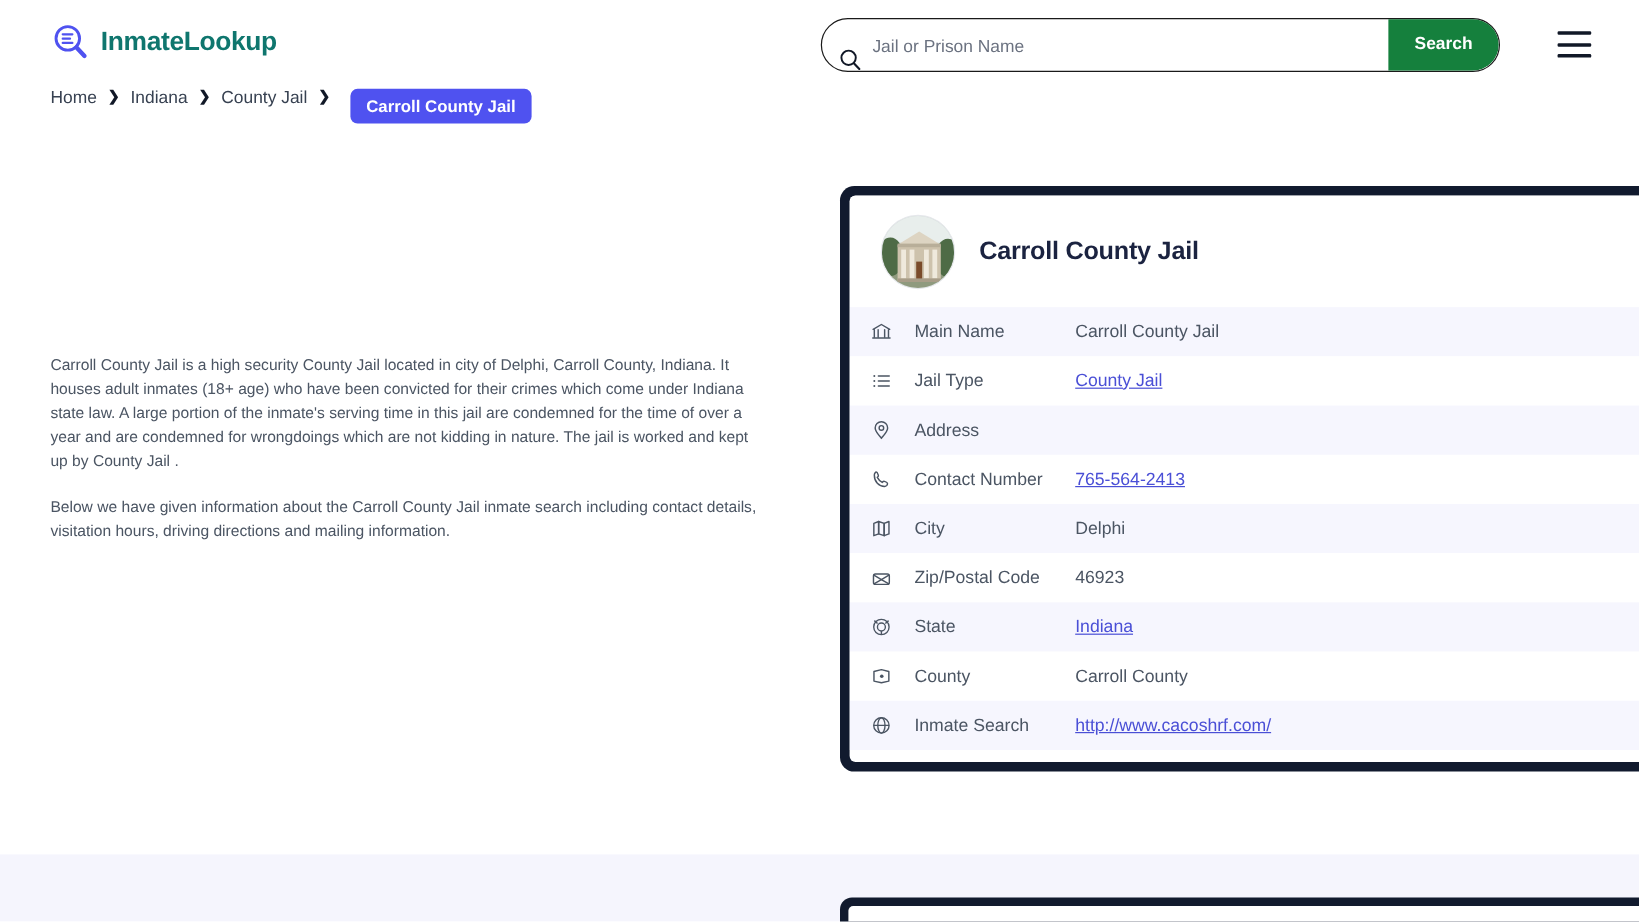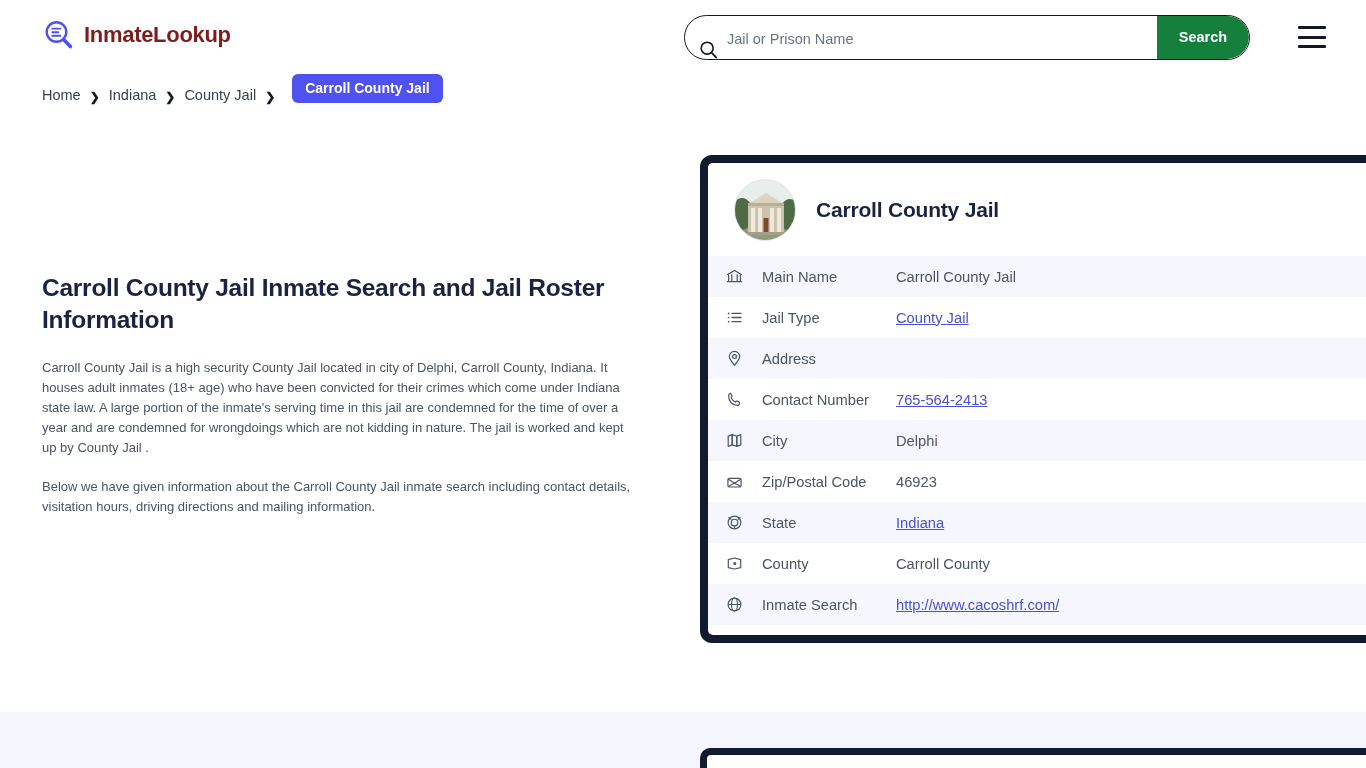--- a/index.html
+++ b/index.html
@@ -16,21 +16,21 @@
     position: absolute; top: 0; left: 0;
     width: 1366px; height: 74px;
     background: #ffffff;
   }
   .logo-wrap {
     position: absolute; left: 42px; top: 18px;
     display: flex; align-items: center; gap: 8px;
   }
   .logo-icon { width: 34px; height: 34px; display: block; }
   .logo-text {
-    font-size: 22px; font-weight: 700; color: #7f1d1d;
+    font-size: 22px; font-weight: 700; color: #0f766e;
     letter-spacing: -0.3px; line-height: 34px;
     font-family: "Liberation Sans", sans-serif;
   }
 
   .searchbar {
     position: absolute; left: 684px; top: 15px;
     width: 566px; height: 45px;
     border: 1.6px solid #1a1a1a;
     border-radius: 23px;
     background: #ffffff;
@@ -58,21 +58,21 @@
   .hamburger {
     position: absolute; left: 1298px; top: 26px;
     width: 30px; height: 22px; cursor: pointer;
     display: flex; flex-direction: column; justify-content: space-between;
   }
   .hamburger span { display: block; height: 3px; width: 28px; background: #111827; border-radius: 1px; }
 
   
   .breadcrumb {
     position: absolute; left: 42px; top: 74px;
-    display: flex; align-items: flex-end; gap: 0px;
+    display: flex; align-items: flex-start; gap: 0px;
     font-size: 14.5px;
   }
   .bc-link { color: #374151; text-decoration: none; cursor: pointer; }
   .bc-sep {
     margin: 0 9px; color: #111827; font-weight: 700;
     font-size: 12px; line-height: 1;
     display: inline-block;
   }
   .bc-current {
     background: #4f52f0; color: #ffffff;
@@ -210,21 +210,20 @@
   <a class="bc-link">Home</a>
   <span class="bc-sep">❯</span>
   <a class="bc-link">Indiana</a>
   <span class="bc-sep">❯</span>
   <a class="bc-link">County Jail</a>
   <span class="bc-sep">❯</span>
   <span class="bc-current">Carroll County Jail</span>
 </div>
 
 <div class="left-col">
-  <h1 class="page-title">Carroll County Jail Inmate Search and Jail Roster Information</h1>
   <p class="body-para">Carroll County Jail is a high security County Jail located in city of Delphi, Carroll County, Indiana. It houses adult inmates (18+ age) who have been convicted for their crimes which come under Indiana state law. A large portion of the inmate's serving time in this jail are condemned for the time of over a year and are condemned for wrongdoings which are not kidding in nature. The jail is worked and kept up by County Jail .</p>
   <p class="body-para">Below we have given information about the Carroll County Jail inmate search including contact details, visitation hours, driving directions and mailing information.</p>
 </div>
 
 <div class="card">
   <div class="card-inner">
 
     <div class="card-head">
       <div class="thumb">
         <svg viewBox="0 0 62 62">

